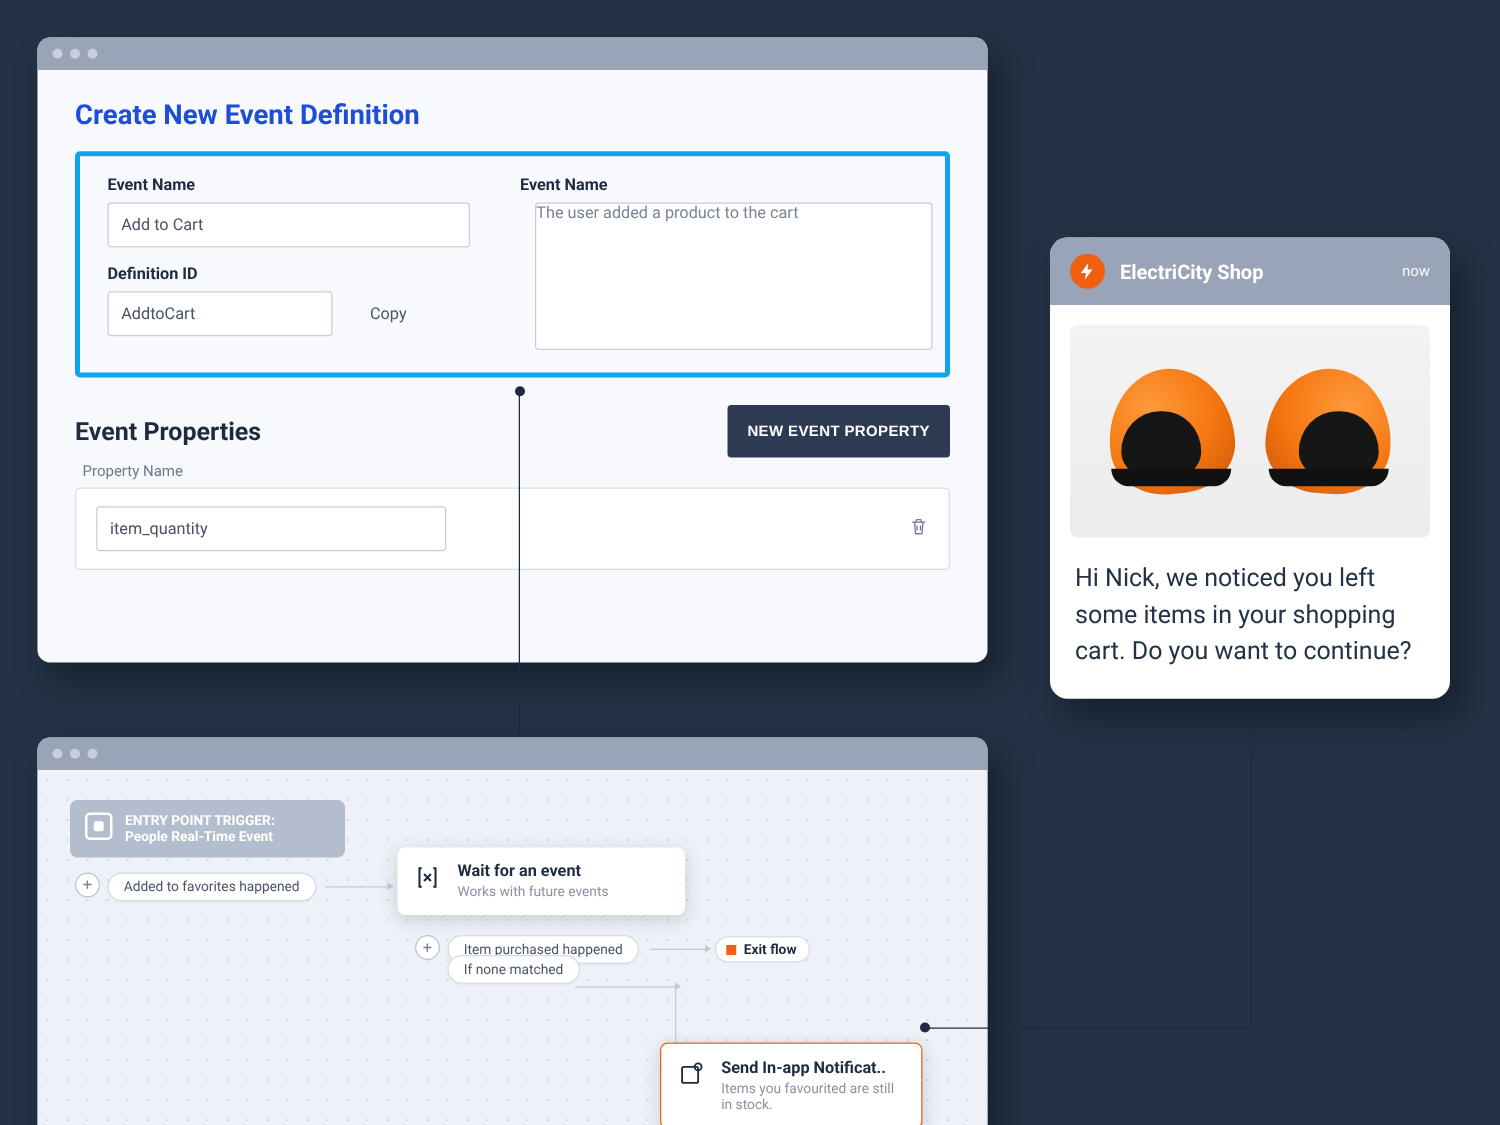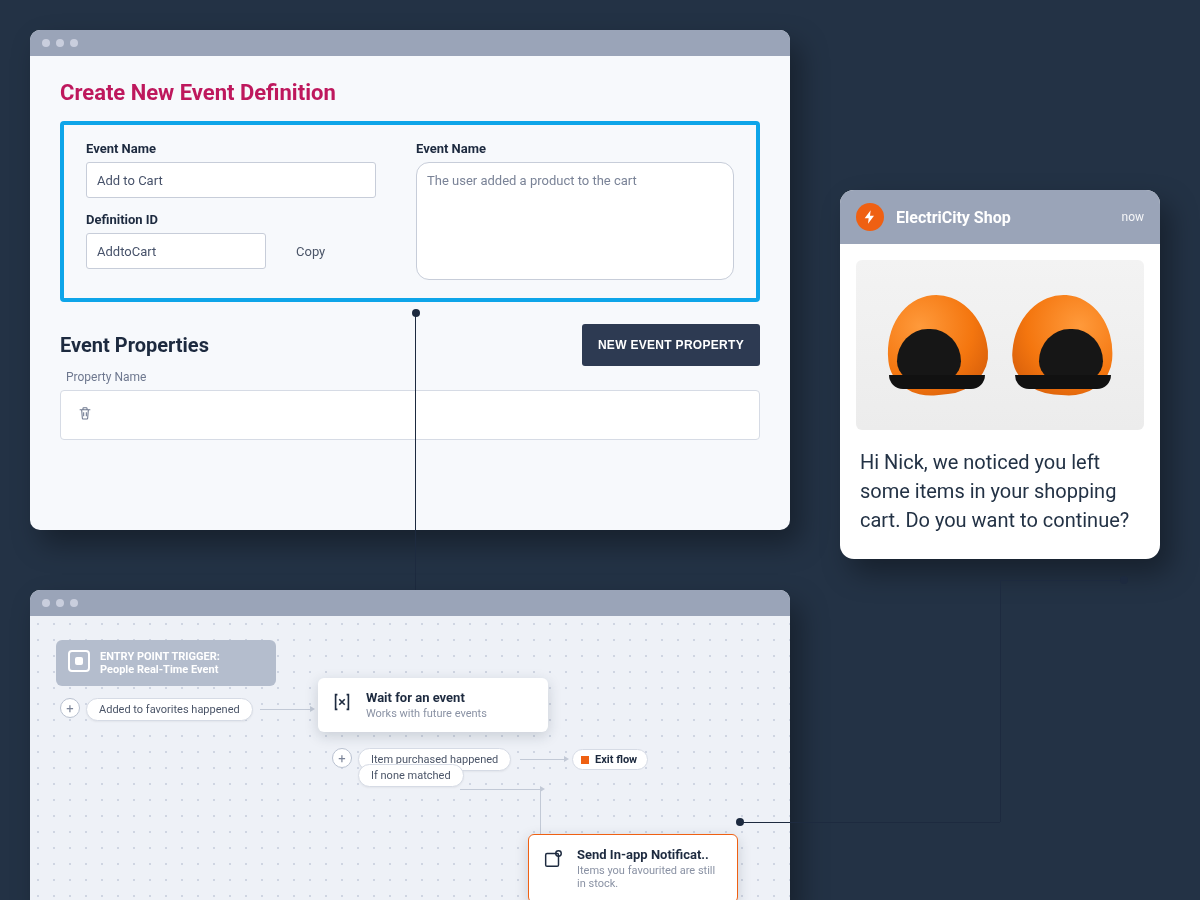--- a/index.html
+++ b/index.html
@@ -21,35 +21,35 @@
     height: 26px;
     border-radius: 10px 10px 0 0;
     background: #9aa4b8;
     display: flex; align-items: center; padding-left: 12px; gap: 6px;
   }
   .dot { width: 8px; height: 8px; border-radius: 50%; background: #c9cedd; }
 
   
   #top-panel { left: 30px; top: 30px; width: 760px; height: 500px; }
   #top-body { padding: 24px 30px 20px 30px; }
-  .h1 { font-size: 22px; font-weight: 700; color: #be185d; margin-bottom: 16px; }
+  .h1 { font-size: 22px; font-weight: 700; color: #1d4ed8; margin-bottom: 16px; }
   .orange-box {
     border: 4px solid #0ea5e9; border-radius: 4px;
     padding: 16px 22px 18px 22px;
     display: grid; grid-template-columns: 290px 1fr; column-gap: 40px;
   }
   .field-label { font-size: 13px; font-weight: 700; color: #1d2a3f; margin-bottom: 6px; }
   .text-input {
     width: 100%; height: 36px; border: 1px solid #c7cdd9; border-radius: 3px;
     background: #fff; padding: 0 10px; font-size: 13px; color: #47526a;
     display: flex; align-items: center;
   }
   .textarea-input {
-    width: 100%; height: 118px; border: 1px solid #c7cdd9; border-radius: 13px;
-    background: #fff; padding: 10px; font-size: 13px; color: #7a8397;
+    width: 100%; height: 118px; border: 1px solid #c7cdd9; border-radius: 3px;
+    background: #fff; font-size: 13px; color: #7a8397; margin-left: 12px;
   }
   .defrow { display: flex; align-items: center; gap: 30px; }
   .defrow .text-input { width: 180px; }
   .copy-link { font-size: 13px; color: #4b5568; cursor: pointer; }
   .props-row { display: flex; justify-content: space-between; align-items: center; margin: 22px 0 4px 0;}
   .h2 { font-size: 20px; font-weight: 700; color: #1d2a3f; }
   .dark-btn {
     background: #2d3a52; color: #fff; font-size: 12px; font-weight: 700;
     padding: 14px 16px; border: none; border-radius: 3px; letter-spacing: .3px;
     cursor: pointer;
@@ -186,20 +186,21 @@
         <div class="textarea-input">The user added a product to the cart</div>
       </div>
     </div>
 
     <div class="props-row">
       <div class="h2">Event Properties</div>
       <button class="dark-btn">NEW EVENT PROPERTY</button>
     </div>
     <div class="prop-sublabel">Property Name</div>
     <div class="prop-container">
+      <div class="text-input">item_quantity</div>
       <span class="trash">
         <svg width="16" height="16" viewBox="0 0 24 24" fill="none" stroke="currentColor" stroke-width="1.6">
             <path d="M4 7h16M9 7V5a1 1 0 0 1 1-1h4a1 1 0 0 1 1 1v2M7 7l1 13a1 1 0 0 0 1 1h6a1 1 0 0 0 1-1l1-13M10 11v6M14 11v6"></path>
           </svg>
       </span>
     </div>
   </div>
 </div>
 
 <div class="vline" style="left:415px; top:313px; height:290px;"></div>

